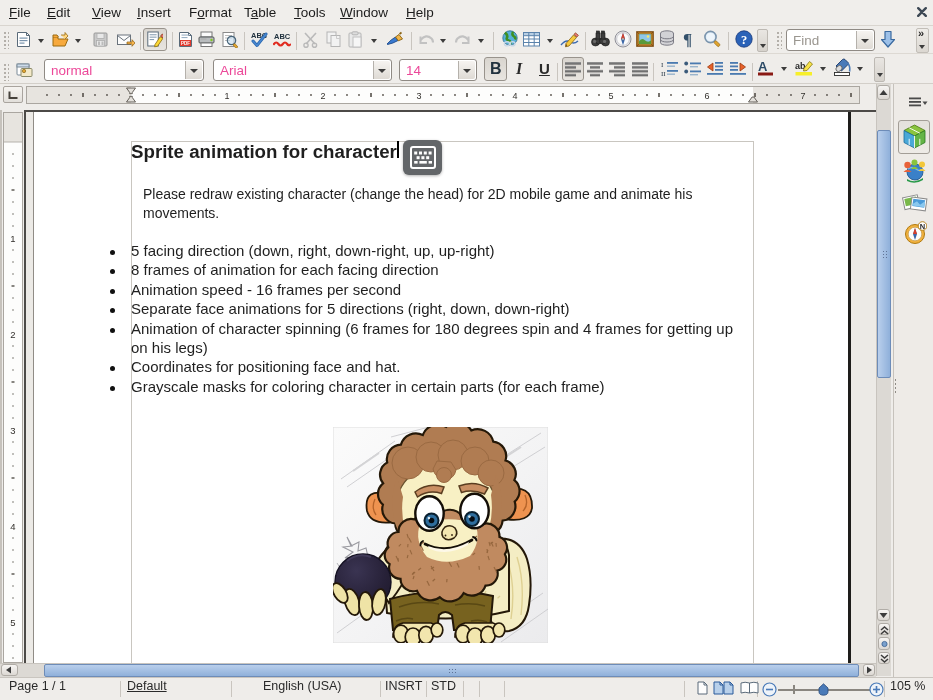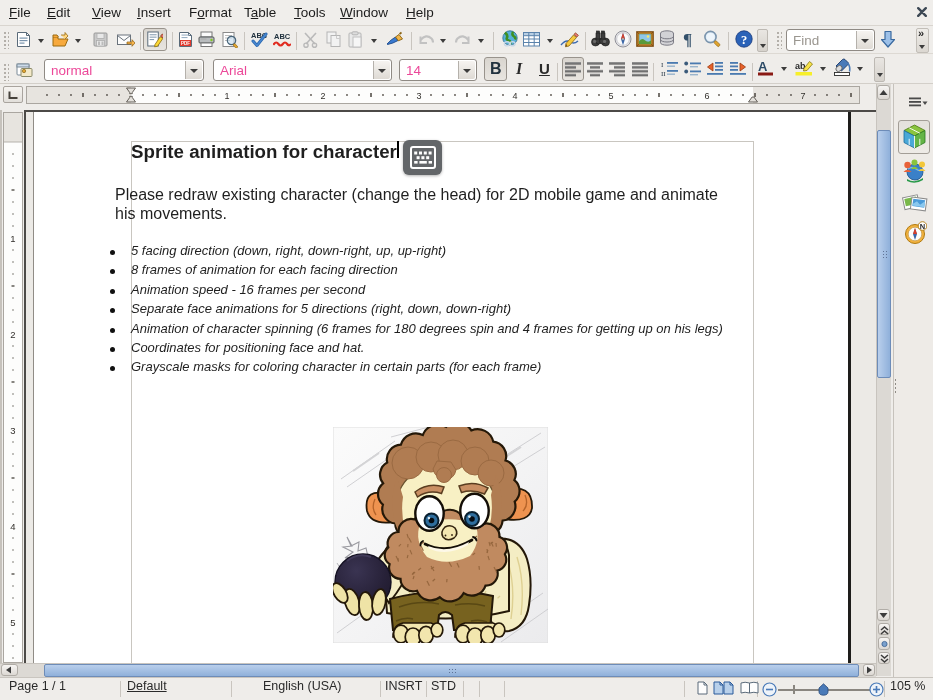--- a/index.html
+++ b/index.html
@@ -18,22 +18,22 @@
 .combo .btn{position:absolute;right:1px;top:1px;bottom:1px;width:17px;background:linear-gradient(#f6f4f1,#dedad4);border-left:1px solid #b5b1ab;border-radius:0 2px 2px 0;}
 .combo .btn:after{content:"";position:absolute;left:4px;top:8px;width:0;height:0;border-left:4px solid transparent;border-right:4px solid transparent;border-top:4.5px solid #3c3c3c;}
 #rulrow{position:absolute;left:0;top:84px;width:933px;height:26px;background:#efedea;}
 #corner{position:absolute;left:3px;top:2px;width:20px;height:17px;background:linear-gradient(#f6f4f1,#e2dfda);border:1px solid #a9a49e;border-radius:2px;}
 #hruler{position:absolute;left:26px;top:86px;width:834px;height:18px;background:#e7e4df;border:1px solid #aaa6a0;}
 #canvas{position:absolute;left:24px;top:110px;width:852px;height:553px;background:#eceae6;border-top:2px solid #4c4a47;border-left:2px solid #4c4a47;}
 #vruler{position:absolute;left:3px;top:112px;width:20px;height:551px;background:#fdfdfc;border:1px solid #aaa6a0;}
 .tbound{position:absolute;background:#c9c6c0;}
 .doc{position:absolute;color:#1f1f1f;}
 #title{left:131px;top:141.5px;font-size:18.7px;font-weight:bold;line-height:20px;letter-spacing:0px;white-space:nowrap;}
-#body1{left:115px;top:184.5px;font-size:16px;line-height:19px;width:622px;}
-#bullets{left:110px;top:241px;font-size:13px;line-height:19.4px;width:641px;font-style:italic;}
+#body1{left:143px;top:184.5px;font-size:14px;line-height:19px;width:622px;}
+#bullets{left:110px;top:241px;font-size:15px;line-height:19.4px;width:641px;}
 #bullets div.li{position:relative;padding-left:21px;}
 #bullets div.li:before{content:"";position:absolute;left:0px;top:9px;width:5px;height:5px;border-radius:50%;background:#111;}
 #caret{position:absolute;left:397px;top:141px;width:1.6px;height:17px;background:#000;}
 #kbd{position:absolute;left:403px;top:139.5px;width:39px;height:35px;border-radius:6px;background:#636669;box-shadow:0 1px 3px rgba(0,0,0,.3);}
 .sbtn{position:absolute;background:linear-gradient(#f7f5f3,#dcd8d3);border:1px solid #b0aca6;border-radius:3px;}
 #vsb{position:absolute;left:876px;top:84px;width:15px;height:592px;background:#dcd9d4;border-left:1px solid #c8c4be;}
 #vthumb{position:absolute;left:877px;top:130px;width:14px;height:248px;background:linear-gradient(to right,#b9cfec,#8fb0da);border:1px solid #6d8cb8;border-radius:2px;}
 #hsb{position:absolute;left:0;top:663px;width:876px;height:14px;background:#dcd9d4;border-top:1px solid #c8c4be;}
 #hthumb{position:absolute;left:44px;top:663.5px;width:815px;height:13px;background:linear-gradient(#b9cfec,#8fb0da);border:1px solid #6d8cb8;border-radius:2px;}
 .gripdots{position:absolute;background-image:radial-gradient(circle,#5f7396 0.8px,transparent 1px);background-size:3px 3px;}

